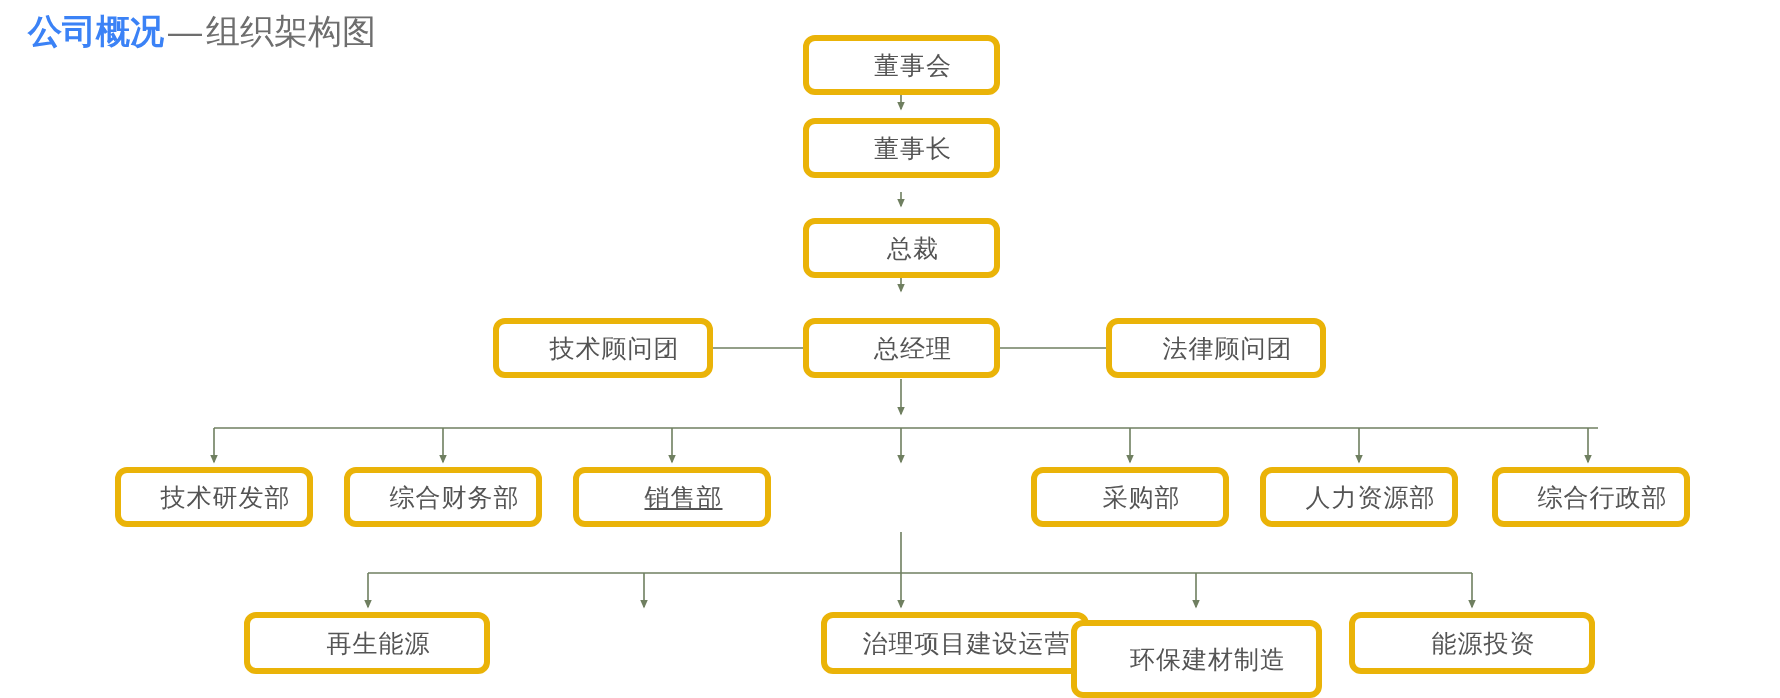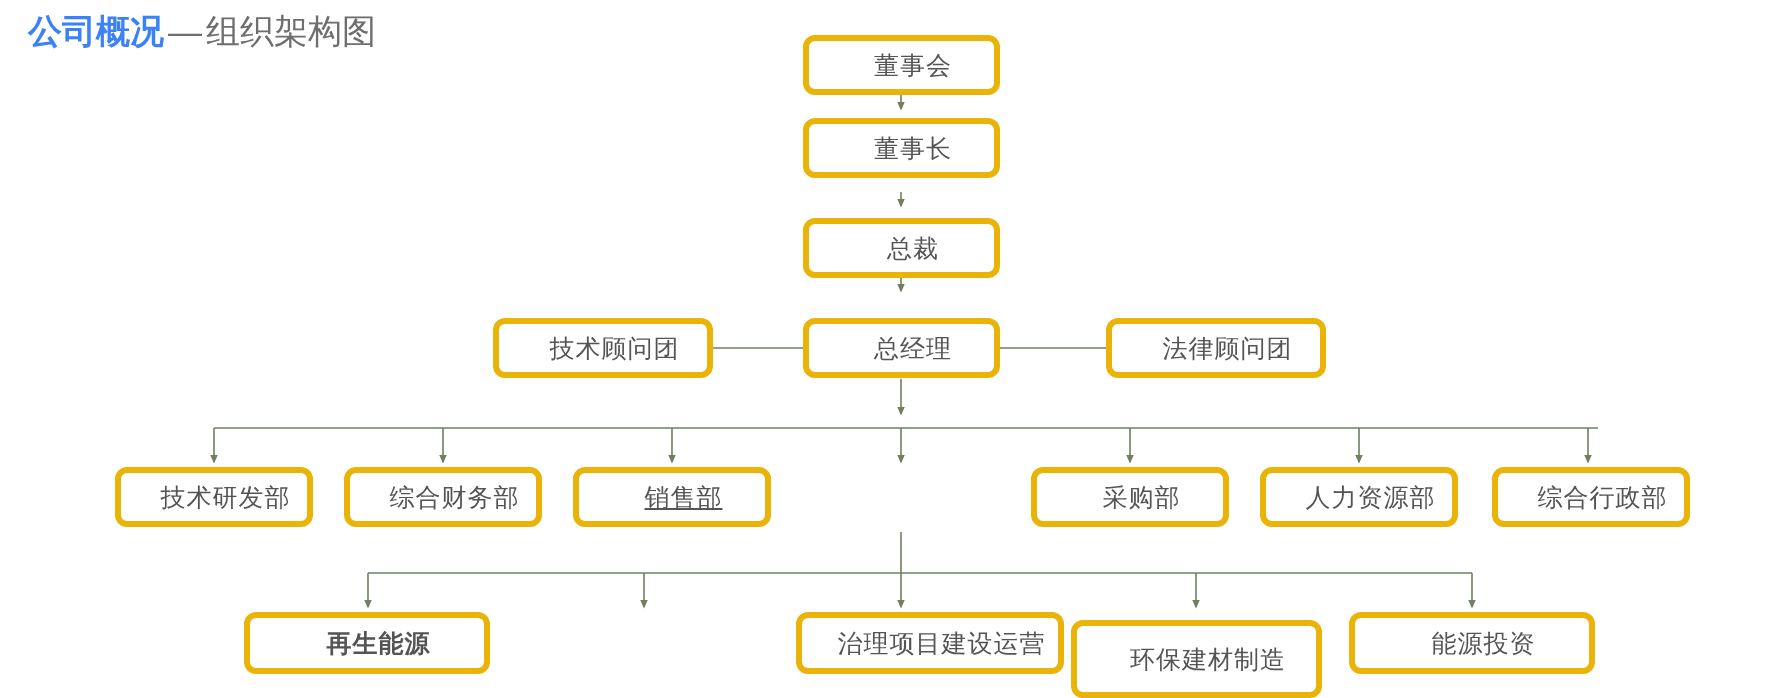--- a/index.html
+++ b/index.html
@@ -136,18 +136,18 @@
   <div class="node lvl-top" style="left:803px; top:318px; width:197px; height:60px;">总经理</div>
   <div class="node lvl-top" style="left:1106px; top:318px; width:220px; height:60px;">法律顾问团</div>
 
   <div class="node lvl-dept" style="left:115px; top:467px; width:198px; height:60px;">技术研发部</div>
   <div class="node lvl-dept" style="left:344px; top:467px; width:198px; height:60px;">综合财务部</div>
   <div class="node lvl-dept" style="left:573px; top:467px; width:198px; height:60px;text-decoration:underline;">销售部</div>
   <div class="node lvl-dept" style="left:1031px; top:467px; width:198px; height:60px;">采购部</div>
   <div class="node lvl-dept" style="left:1260px; top:467px; width:198px; height:60px;">人力资源部</div>
   <div class="node lvl-dept" style="left:1492px; top:467px; width:198px; height:60px;">综合行政部</div>
 
-  <div class="node lvl-sub" style="left:244px; top:612px; width:246px; height:62px;font-weight:bold;">再生能源</div>
-  <div class="node lvl-sub" style="left:796px; top:612px; width:268px; height:62px;">治理项目建设运营</div>
+  <div class="node lvl-sub" style="left:244px; top:612px; width:246px; height:62px;">再生能源</div>
+  <div class="node lvl-sub" style="left:821px; top:612px; width:268px; height:62px;">治理项目建设运营</div>
   <div class="node lvl-sub" style="left:1071px; top:612px; width:251px; height:78px;margin-top:8px;">环保建材制造</div>
   <div class="node lvl-sub" style="left:1349px; top:612px; width:246px; height:62px;">能源投资</div>
 
 </div>
 
 </body></html>

